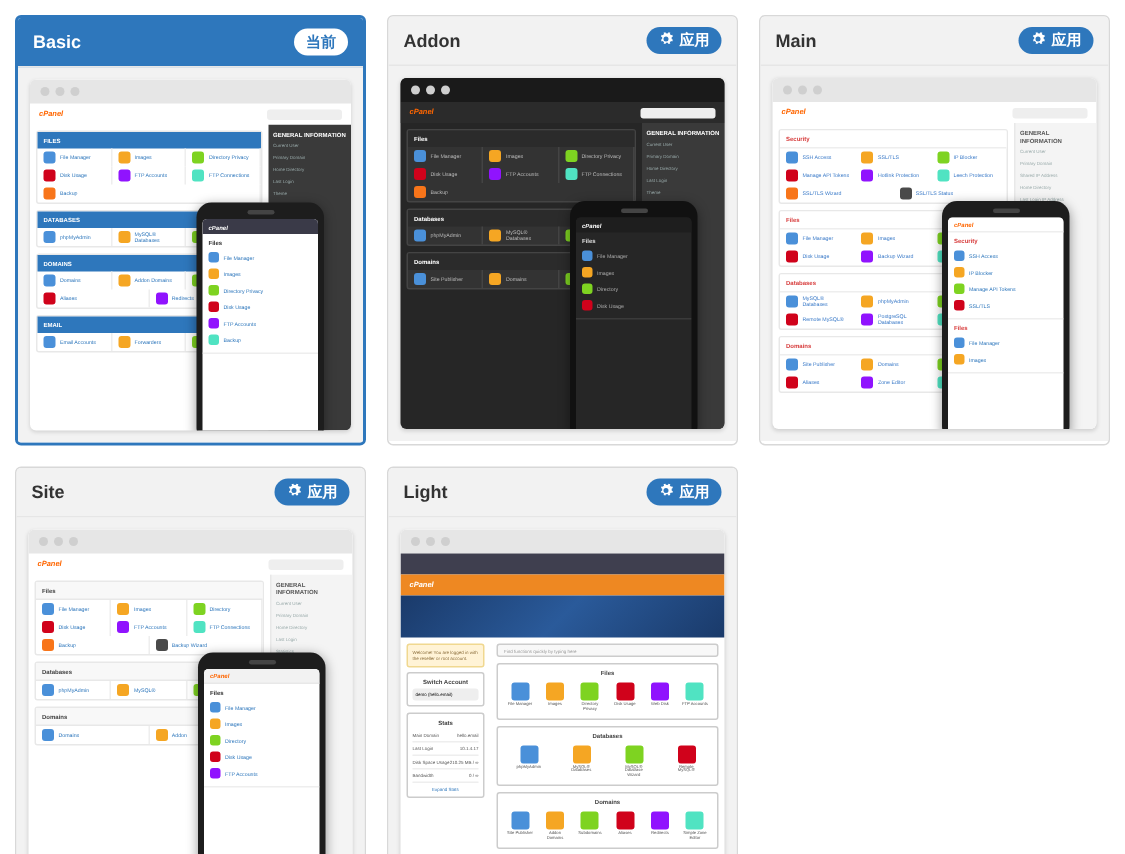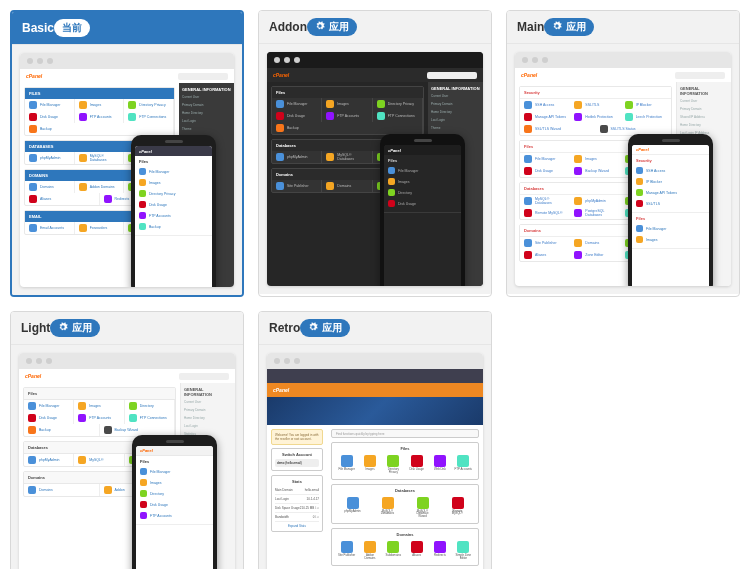--- a/index.html
+++ b/index.html
@@ -1,20 +1,20 @@
 <!DOCTYPE html>
 <html><head>
 <meta charset="utf-8">
 <style>
   * { margin: 0; padding: 0; box-sizing: border-box; }
   body { font-family: -apple-system, BlinkMacSystemFont, "Segoe UI", Arial, sans-serif; background: #fff; padding: 10px; }
   .grid { display: grid; grid-template-columns: repeat(3, 1fr); gap: 14px; max-width: 730px; margin: 0 auto; }
   .card { border: 1px solid #d8d8d8; border-radius: 4px; background: #fff; overflow: hidden; display: flex; flex-direction: column; }
   .card.active { border: 2px solid #2e77bc; }
-  .card-head { display: flex; align-items: center; justify-content: flex-start; padding: 7px 10px; background: #f2f2f2; border-bottom: 1px solid #e6e6e6; }
+  .card-head { display: flex; align-items: center; justify-content: space-between; padding: 7px 10px; background: #f2f2f2; border-bottom: 1px solid #e6e6e6; }
   .card.active .card-head { background: #2e77bc; color: #fff; }
   .card-title { font-size: 12px; font-weight: 700; color: #333; }
   .card.active .card-title { color: #fff; }
   .badge { display: inline-flex; align-items: center; gap: 4px; font-size: 10px; font-weight: 700; padding: 2px 8px; border-radius: 10px; background: #2e77bc; color: #fff; cursor: pointer; border: none; }
   .card.active .badge { background: #fff; color: #2e77bc; }
   .gear { width: 10px; height: 10px; display: inline-block; }
   .card-body { background: #f2f2f2; padding: 8px; height: 250px; position: relative; overflow: hidden; }
   .browser { border-radius: 4px; background: #fff; width: 100%; height: 100%; overflow: hidden; position: relative; box-shadow: 0 1px 3px rgba(0,0,0,0.15); }
   .browser.dark { background: #262626; }
   .browser.retro .topbar { background: #3f3f4f; }
@@ -633,21 +633,21 @@
                   <span class="itx">Images</span>
                 </div>
               </div>
             </div>
           </div>
         </div>
       </div>
     </div>
     <div class="card">
       <div class="card-head">
-        <span class="card-title">Light</span>
+        <span class="card-title">Site</span>
         <button class="badge">
           <span><svg class="gear" viewBox="0 0 24 24" fill="#fff">
               <path d="M12 8a4 4 0 100 8 4 4 0 000-8zm9 4l2 1-1 3-2-1a8 8 0 01-2 2l1 2-3 1-1-2a8 8 0 01-3 0l-1 2-3-1 1-2a8 8 0 01-2-2l-2 1-1-3 2-1a8 8 0 010-3l-2-1 1-3 2 1a8 8 0 012-2l-1-2 3-1 1 2a8 8 0 013 0l1-2 3 1-1 2a8 8 0 012 2l2-1 1 3-2 1a8 8 0 010 3z"></path>
             </svg></span>
           <span>应用</span>
         </button>
       </div>
       <div class="card-body">
         <div class="browser ">
           <div class="traffic">
@@ -780,21 +780,21 @@
                   <span class="itx">FTP Accounts</span>
                 </div>
               </div>
             </div>
           </div>
         </div>
       </div>
     </div>
     <div class="card">
       <div class="card-head">
-        <span class="card-title">Retro</span>
+        <span class="card-title">Light</span>
         <button class="badge">
           <span><svg class="gear" viewBox="0 0 24 24" fill="#fff">
               <path d="M12 8a4 4 0 100 8 4 4 0 000-8zm9 4l2 1-1 3-2-1a8 8 0 01-2 2l1 2-3 1-1-2a8 8 0 01-3 0l-1 2-3-1 1-2a8 8 0 01-2-2l-2 1-1-3 2-1a8 8 0 010-3l-2-1 1-3 2 1a8 8 0 012-2l-1-2 3-1 1 2a8 8 0 013 0l1-2 3 1-1 2a8 8 0 012 2l2-1 1 3-2 1a8 8 0 010 3z"></path>
             </svg></span>
           <span>应用</span>
         </button>
       </div>
       <div class="card-body">
         <div class="browser retro">
           <div class="traffic">

